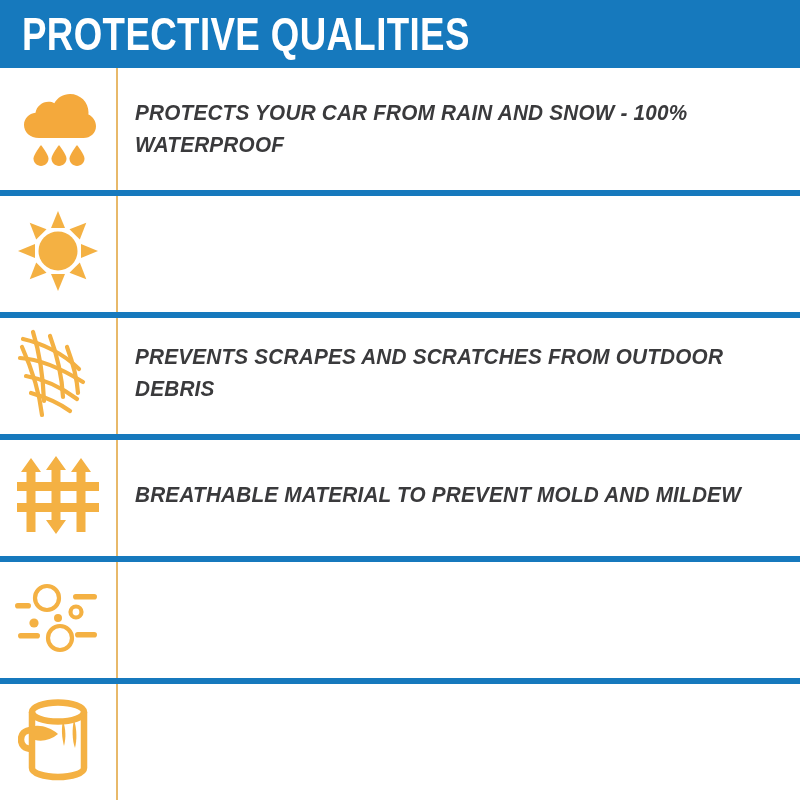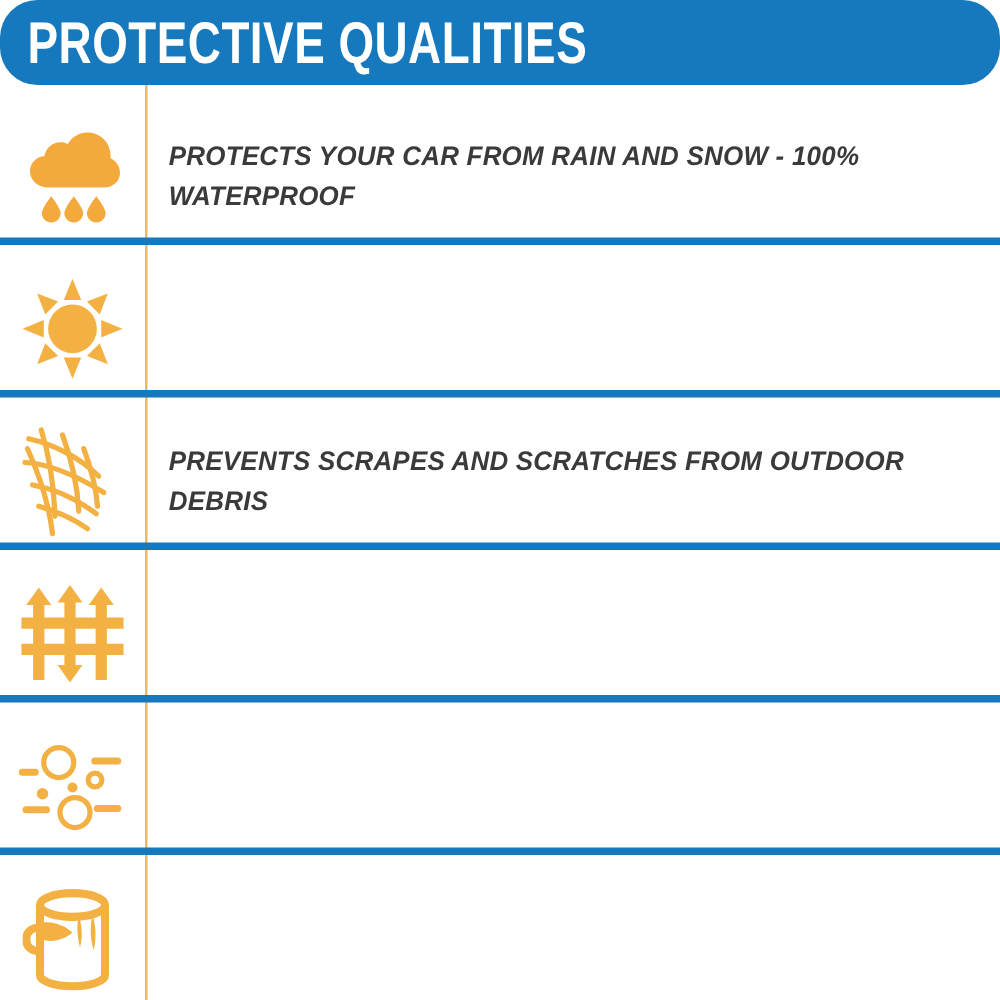--- a/index.html
+++ b/index.html
@@ -20,21 +20,20 @@
 
   
   .header-band {
     position: absolute;
     left: 0;
     top: 0;
     width: 800px;
     height: 68px;
     background: #1679bd;
     box-sizing: border-box;
-    border-radius: 30px;
   }
   .header-title {
     position: absolute;
     left: 22px;
     top: 6px;
     color: #ffffff;
     font-family: "Liberation Sans Narrow", "Liberation Sans", sans-serif;
     font-weight: bold;
     font-size: 47px;
     line-height: 56px;
@@ -76,21 +75,20 @@
     background: #1679bd;
   }
   .row-inner {
     position: absolute;
     left: 0;
     top: 0;
     width: 800px;
     height: 122px;
     display: flex;
     align-items: center;
-    margin-top: 12px;
   }
   .icon-cell {
     width: 116px;
     min-width: 116px;
     height: 122px;
     display: flex;
     align-items: center;
     justify-content: center;
   }
   .icon-cell svg {
@@ -208,20 +206,23 @@
                 <path d="M39 2 L49 16 L43.5 16 L43.5 66 L49 66 L39 80 L29 66 L34.5 66 L34.5 16 L29 16 Z"></path>
 
                 <path d="M64 4 L74 18 L68.5 18 L68.5 78 L59.5 78 L59.5 18 L54 18 Z"></path>
 
                 <rect x="0" y="28" width="82" height="9"></rect>
                 <rect x="0" y="49" width="82" height="9"></rect>
               </g>
             </svg>
           </span>
         </div>
+        <div class="text-cell">
+          <div class="row-text">BREATHABLE MATERIAL TO PREVENT MOLD AND MILDEW</div>
+        </div>
       </div>
     </div>
 
     <div class="row">
       <div class="divider"></div>
       <div class="row-inner">
         <div class="icon-cell">
           <span>
             <svg width="86" height="72" viewBox="0 0 86 72">
               <g fill="none" stroke="#f4b143" stroke-width="4.2" stroke-linecap="round">

